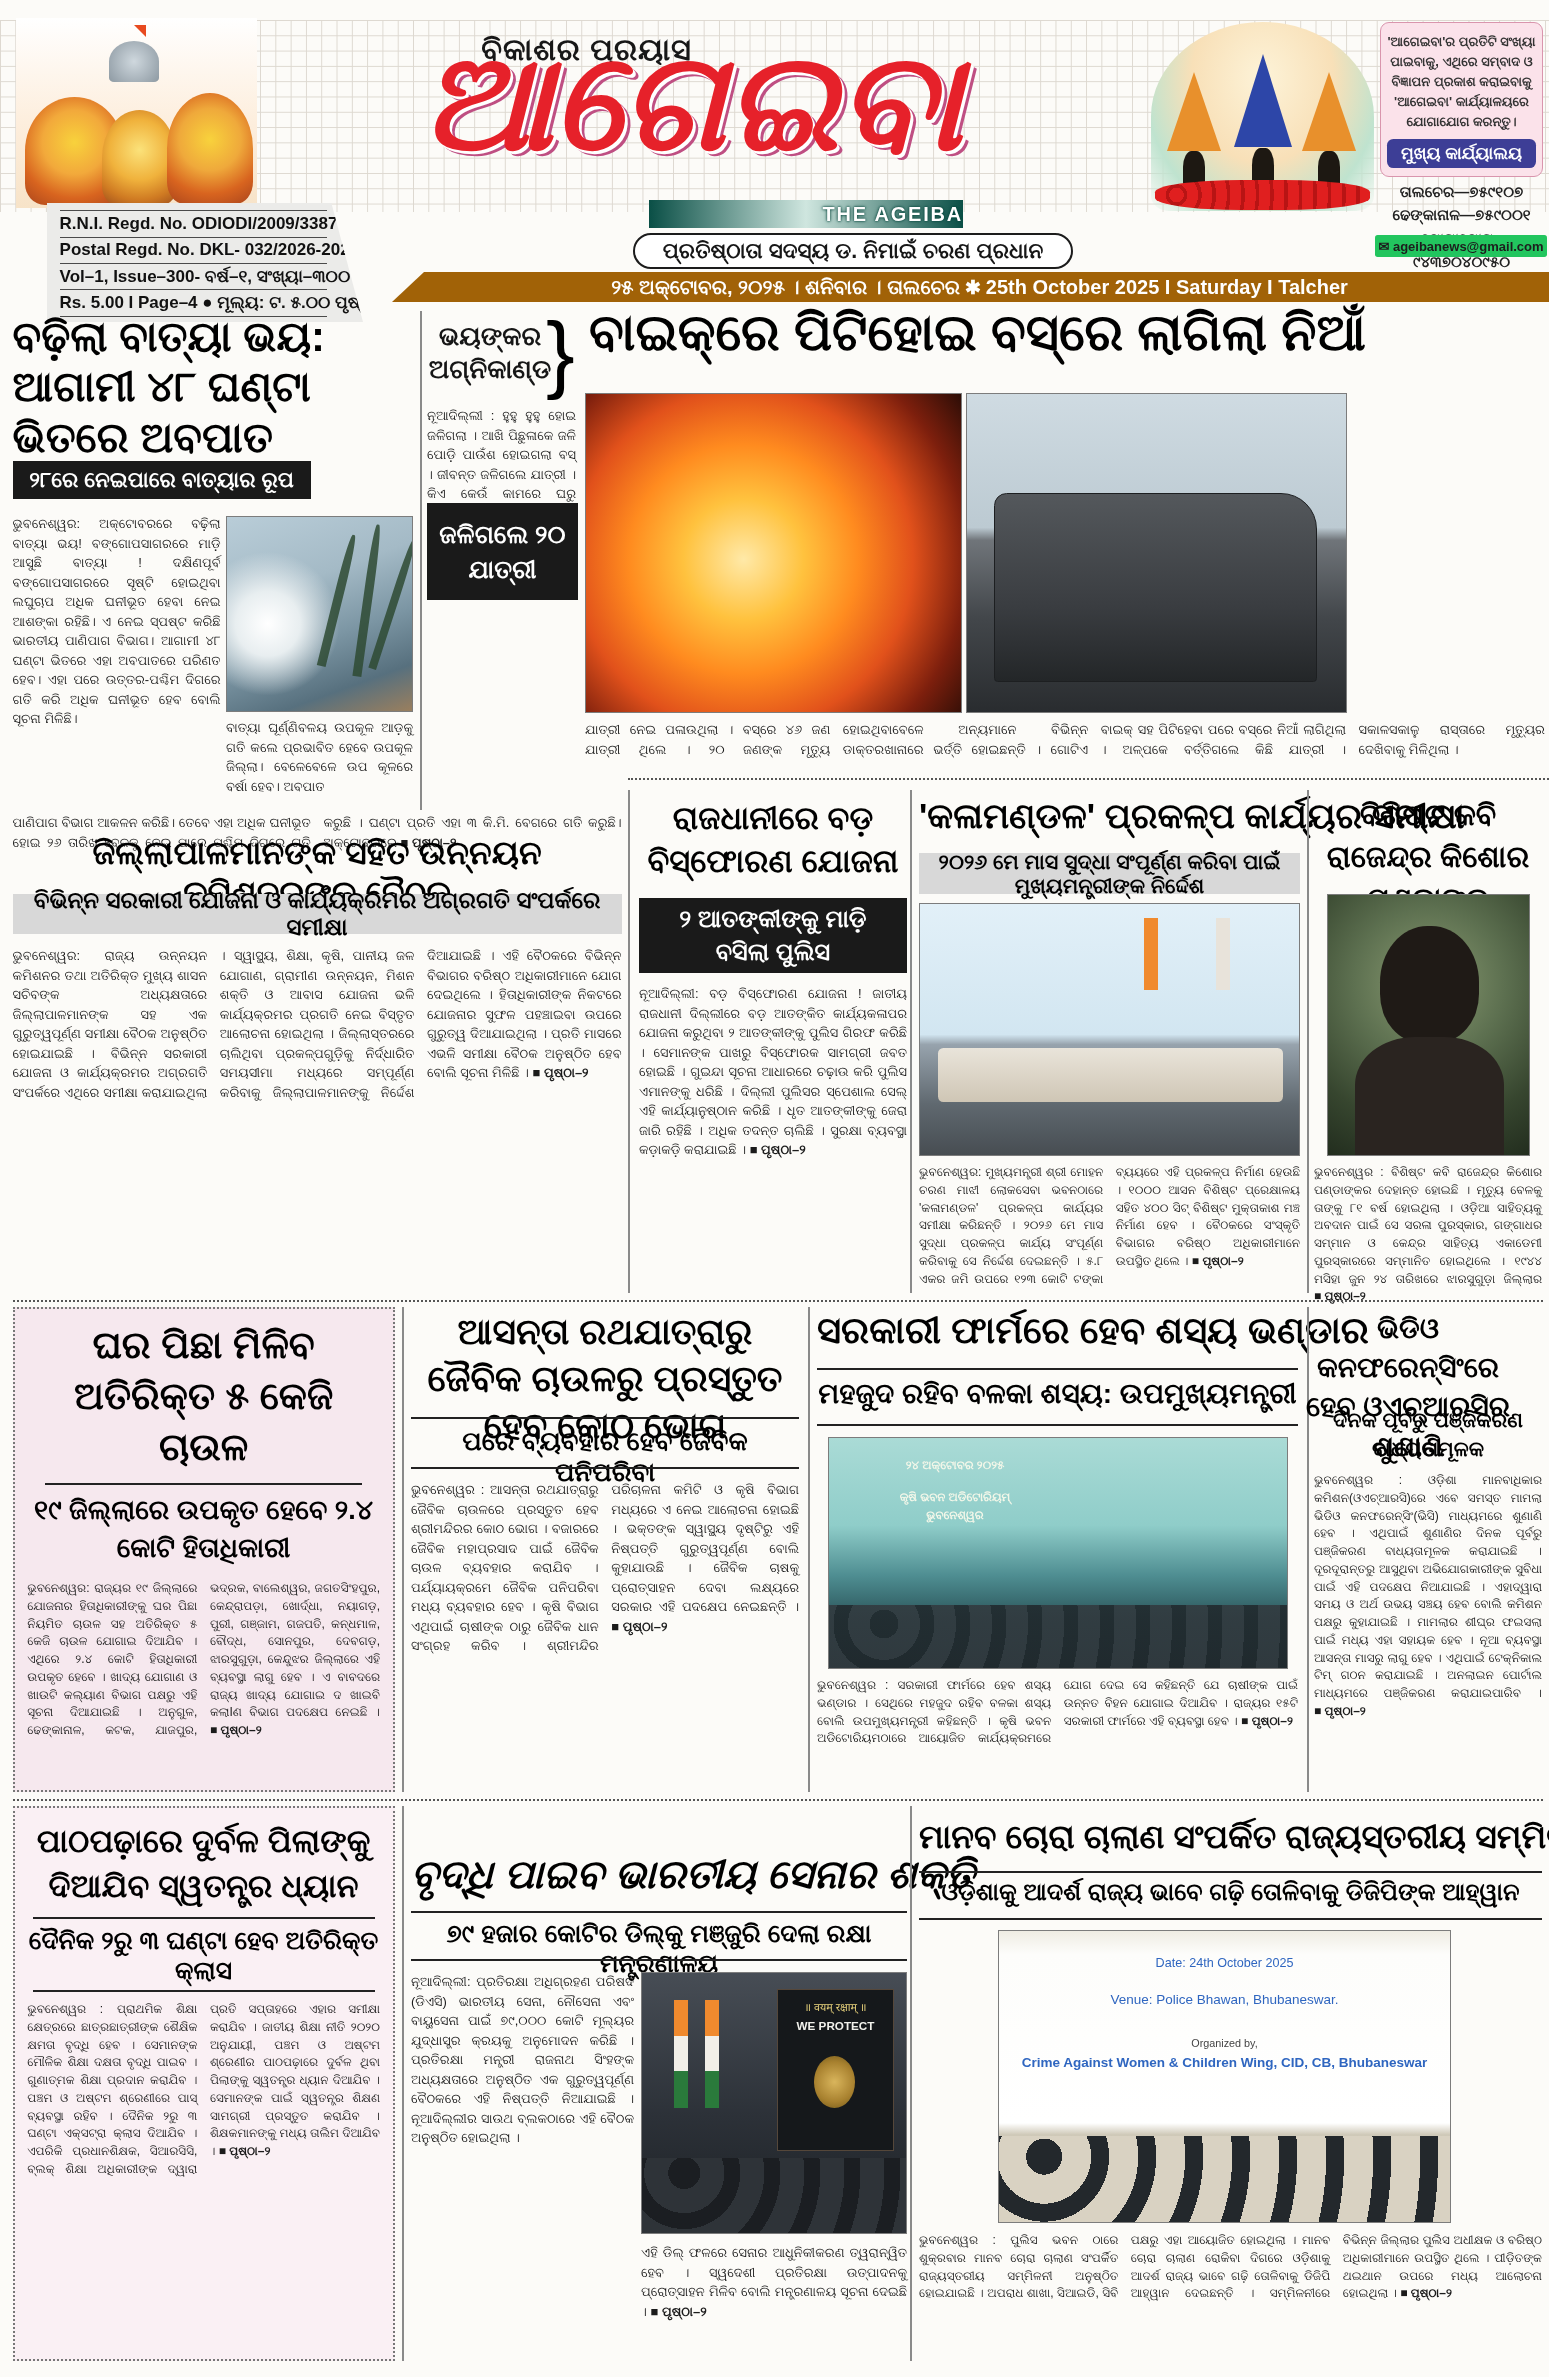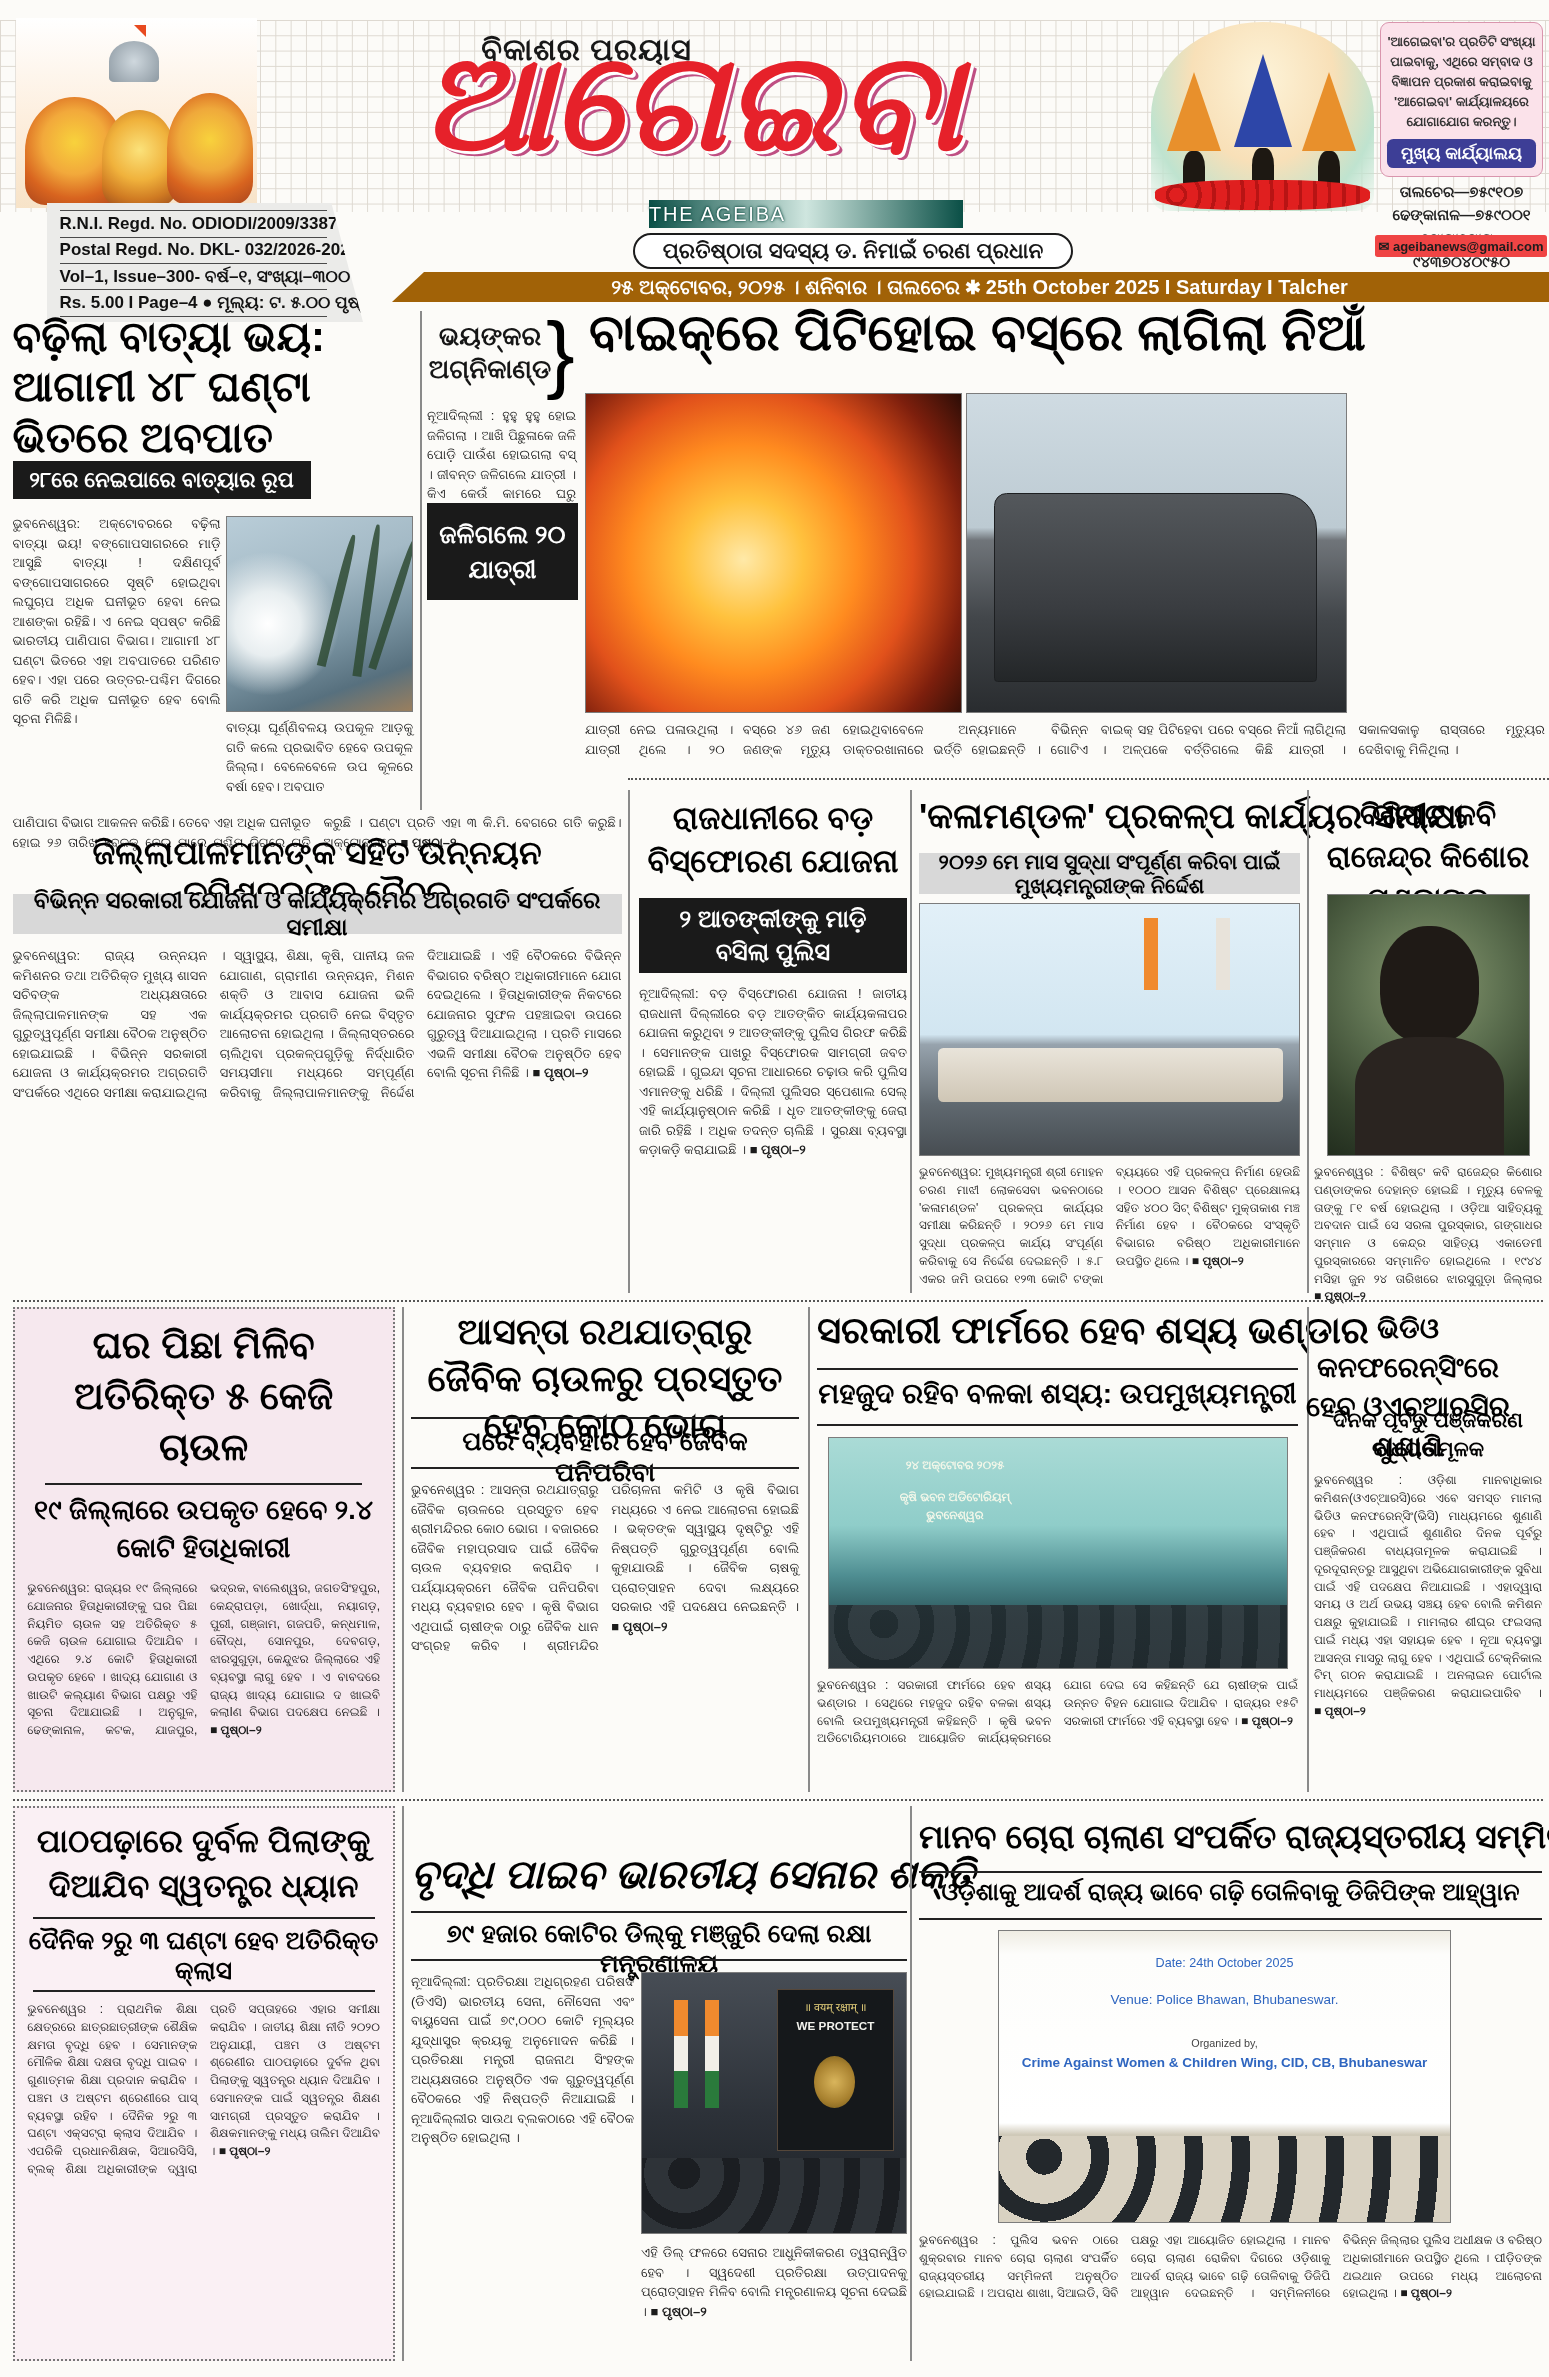--- a/index.html
+++ b/index.html
@@ -14,29 +14,29 @@
   .tagline { font-size:30.5px; font-weight:800; color:#171717; letter-spacing:0.9px; }
   .logo { font-family:"DejaVu Serif", serif; font-style:italic; font-weight:900;
           font-size:136px; color:#e6212a; text-align:center; line-height:1.1;
           text-shadow:2.7px 2.7px 0 #ffffff, 5.4px 5.4px 0 #bf4f83; white-space:nowrap; }
   .contact-box { background:#fbe2ea; border:1.8px solid #d995ad; border-radius:9px;
           padding:9px 6.3px 7.2px 6.3px; text-align:center; }
   .contact-box p { font-size:13px; line-height:1.55; font-weight:600; color:#333; }
   .office-bar { margin-top:7.2px; background:#3d3e96; color:#fff; font-weight:800;
           font-size:17px; border-radius:6.3px; padding:4.5px 1.8px; }
   .phones { text-align:center; font-weight:800; font-size:15px; line-height:1.55; color:#222; }
-  .email-bar { background:#ef4444; color:#1d1d1d; font-size:13px; font-weight:700;
+  .email-bar { background:#22c55e; color:#1d1d1d; font-size:13px; font-weight:700;
           text-align:center; padding:3.6px 0; border-radius:2.7px; }
   .regd-box { background:#ebebe9; clip-path:polygon(0 0, 90% 0, 100% 100%, 0 100%);
           padding:7.2px 36px 5.4px 12.6px; }
   .regd-box div { font-size:17px; font-weight:800; color:#111; padding:2.7px 0;
           border-bottom:1.8px solid #4a4a4a; white-space:nowrap; }
   .regd-box div:first-child { border-top:1.8px solid #4a4a4a; }
   .ageiba-bar { background:linear-gradient(90deg,#0a4f46 0%,#cfe6df 50%,#0a4f46 100%);
-          color:#fff; font-weight:400; font-size:20px; text-align:left; padding:2.7px 0;
+          color:#fff; font-weight:700; font-size:20px; text-align:right; padding:2.7px 0;
           text-shadow:0 0 3.6px #06463c, 0 0 1.8px #06463c; letter-spacing:1.8px; }
   .founder-box { border:2.7px solid #1c1c1c; border-radius:18px; background:#fff;
           font-size:21.5px; font-weight:800; text-align:center; padding:3.6px 0; }
   .date-strip { background:#a16207; clip-path:polygon(32px 0,100% 0,100% 100%,0 100%);
           color:#fff; font-weight:800; font-size:20px; text-align:center; padding:3.6px 0 0 18px; }
   .hl { font-weight:800; color:#000; line-height:1.2; }
   .hl-c { text-align:center; }
   .bar-black { background:#1a1a1a; color:#fff; font-weight:800; text-align:center;
           display:flex; align-items:center; justify-content:center; flex-direction:column; }
   .bar-gray { background:#d8d8d8; color:#000; font-weight:800; text-align:center;

